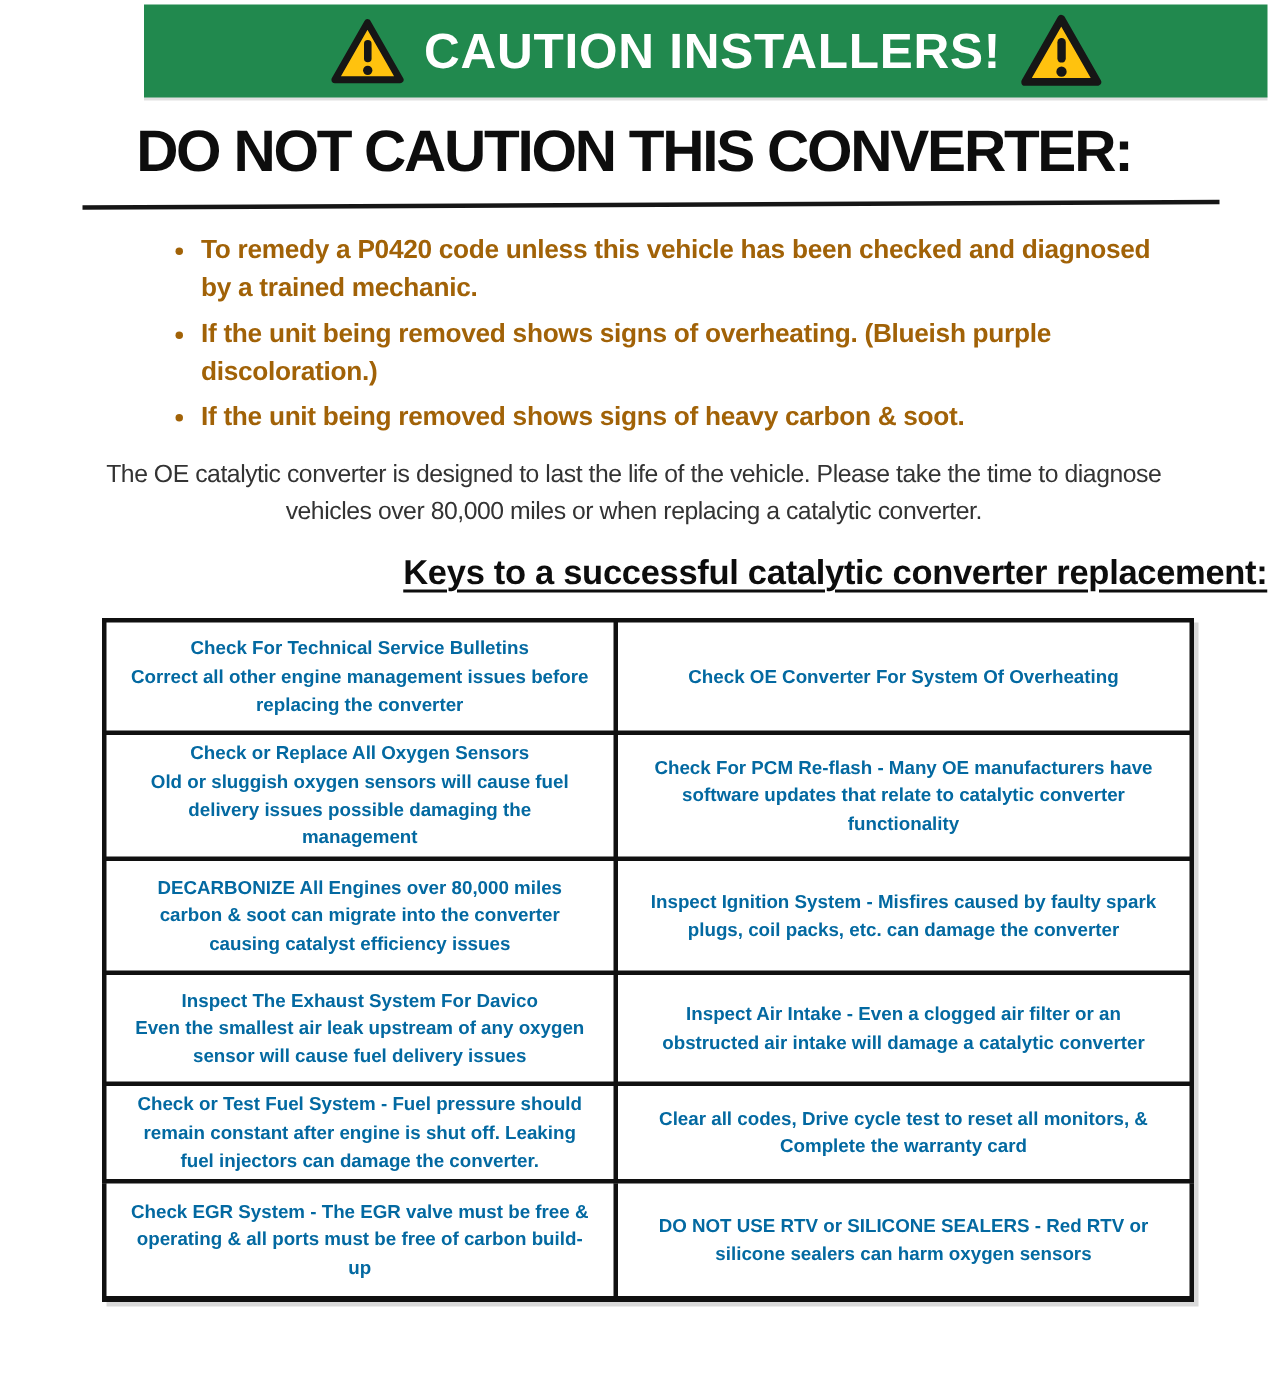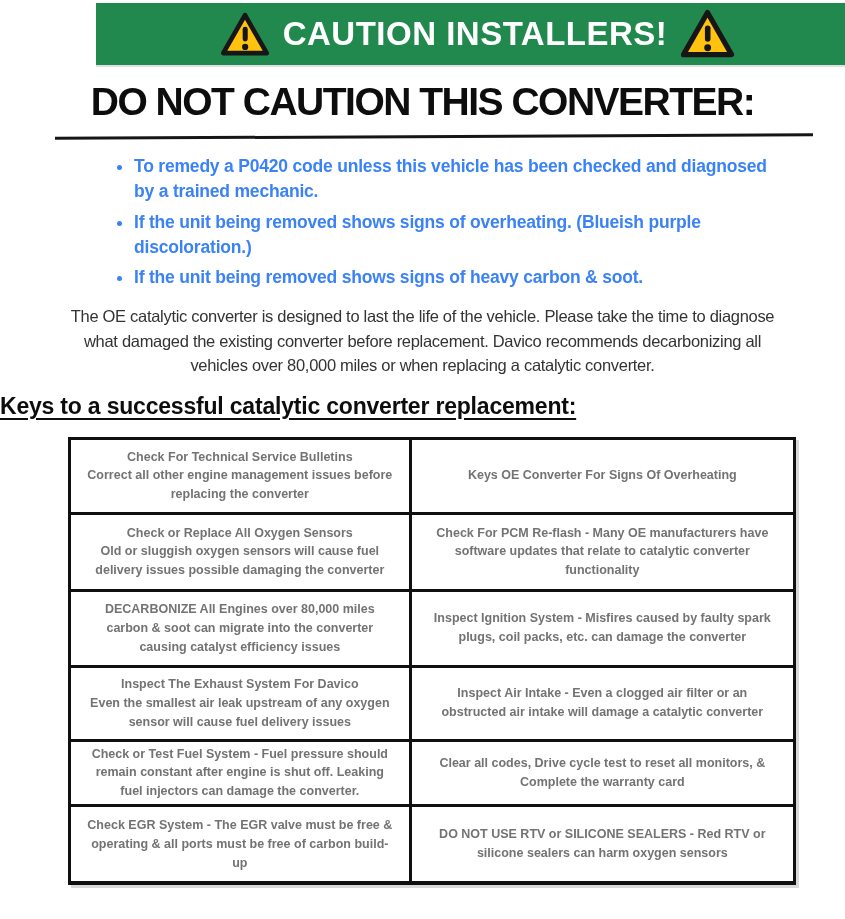--- a/index.html
+++ b/index.html
@@ -25,44 +25,44 @@
     line-height:44px;
   }
   .divider{
     width:758px;height:3px;background:#161616;margin:11px 0 0 55px;
     transform:rotate(-0.28deg);
   }
   
   .warnings-list{
     margin:16px 0 0 112px;padding-left:22px;width:640px;
     font-size:17.5px;font-weight:700;letter-spacing:-0.2px;
-    line-height:1.42;color:#3b82f6;
+    line-height:1.42;color:#a16207;
   }
   .warnings-list li{margin-bottom:6px;}
   
   .intro-paragraph{
     margin:14px auto 0 auto;text-align:center;
     font-size:16.5px;font-weight:400;letter-spacing:-0.3px;color:#333;
     line-height:24.5px;
   }
   
   .keys-heading{
-    margin:15px 0 0 0;text-align:left;
+    margin:15px 0 0 0;text-align:right;
     font-size:23px;font-weight:800;letter-spacing:-0.2px;color:#0d0d0d;
     text-decoration:underline;text-decoration-thickness:2px;text-underline-offset:4px;
   }
   
   table.keys-table{
     margin:17px 0 0 68px;width:728px;border-collapse:collapse;
     box-shadow:3px 3px 0 rgba(0,0,0,0.15);
   }
   .keys-table td{
     border:3px solid #101010;
     text-align:center;vertical-align:middle;
-    font-size:12.5px;font-weight:700;line-height:1.5;color:#737373;
+    font-size:12.5px;font-weight:700;line-height:1.5;color:#0369a1;
     padding:3px 16px;
   }
   .keys-table col.c-left{width:342px;}
   .keys-table col.c-right{width:386px;}
   .keys-table tr{height:75px;}
   .keys-table tr:nth-child(2){height:77px;}
   .keys-table tr:nth-child(3){height:76px;}
   .keys-table tr:nth-child(4){height:74px;}
   .keys-table tr:nth-child(5){height:62px;}
   .keys-table tr:nth-child(6){height:78px;}
@@ -89,45 +89,44 @@
 <div class="divider"></div>
 
 <ul class="warnings-list">
   <li>To remedy a P0420 code unless this vehicle has been checked and diagnosed by a trained mechanic.</li>
   <li>If the unit being removed shows signs of overheating. (Blueish purple discoloration.)</li>
   <li>If the unit being removed shows signs of heavy carbon &amp; soot.</li>
 </ul>
 
 <div class="intro-paragraph">
   <div>The OE catalytic converter is designed to last the life of the vehicle. Please take the time to diagnose</div>
-  <div>what damaged the existing converter before replacement. Davico recommends decarbonizing all</div>
   <div>vehicles over 80,000 miles or when replacing a catalytic converter.</div>
 </div>
 
 <div class="keys-heading">Keys to a successful catalytic converter replacement:</div>
 
 <table class="keys-table">
   <colgroup>
       <col class="c-left">
       <col class="c-right">
     </colgroup>
   <tbody>
       <tr>
         <td>
           <div>Check For Technical Service Bulletins</div>
           <div>Correct all other engine management issues before replacing the converter</div>
         </td>
         <td>
-          <div>Keys OE Converter For Signs Of Overheating</div>
+          <div>Check OE Converter For System Of Overheating</div>
         </td>
       </tr>
       <tr>
         <td>
           <div>Check or Replace All Oxygen Sensors</div>
-          <div>Old or sluggish oxygen sensors will cause fuel delivery issues possible damaging the converter</div>
+          <div>Old or sluggish oxygen sensors will cause fuel delivery issues possible damaging the management</div>
         </td>
         <td>
           <div>Check For PCM Re-flash - Many OE manufacturers have software updates that relate to catalytic converter functionality</div>
         </td>
       </tr>
       <tr>
         <td>
           <div>DECARBONIZE All Engines over 80,000 miles carbon &amp; soot can migrate into the converter causing catalyst efficiency issues</div>
         </td>
         <td>

